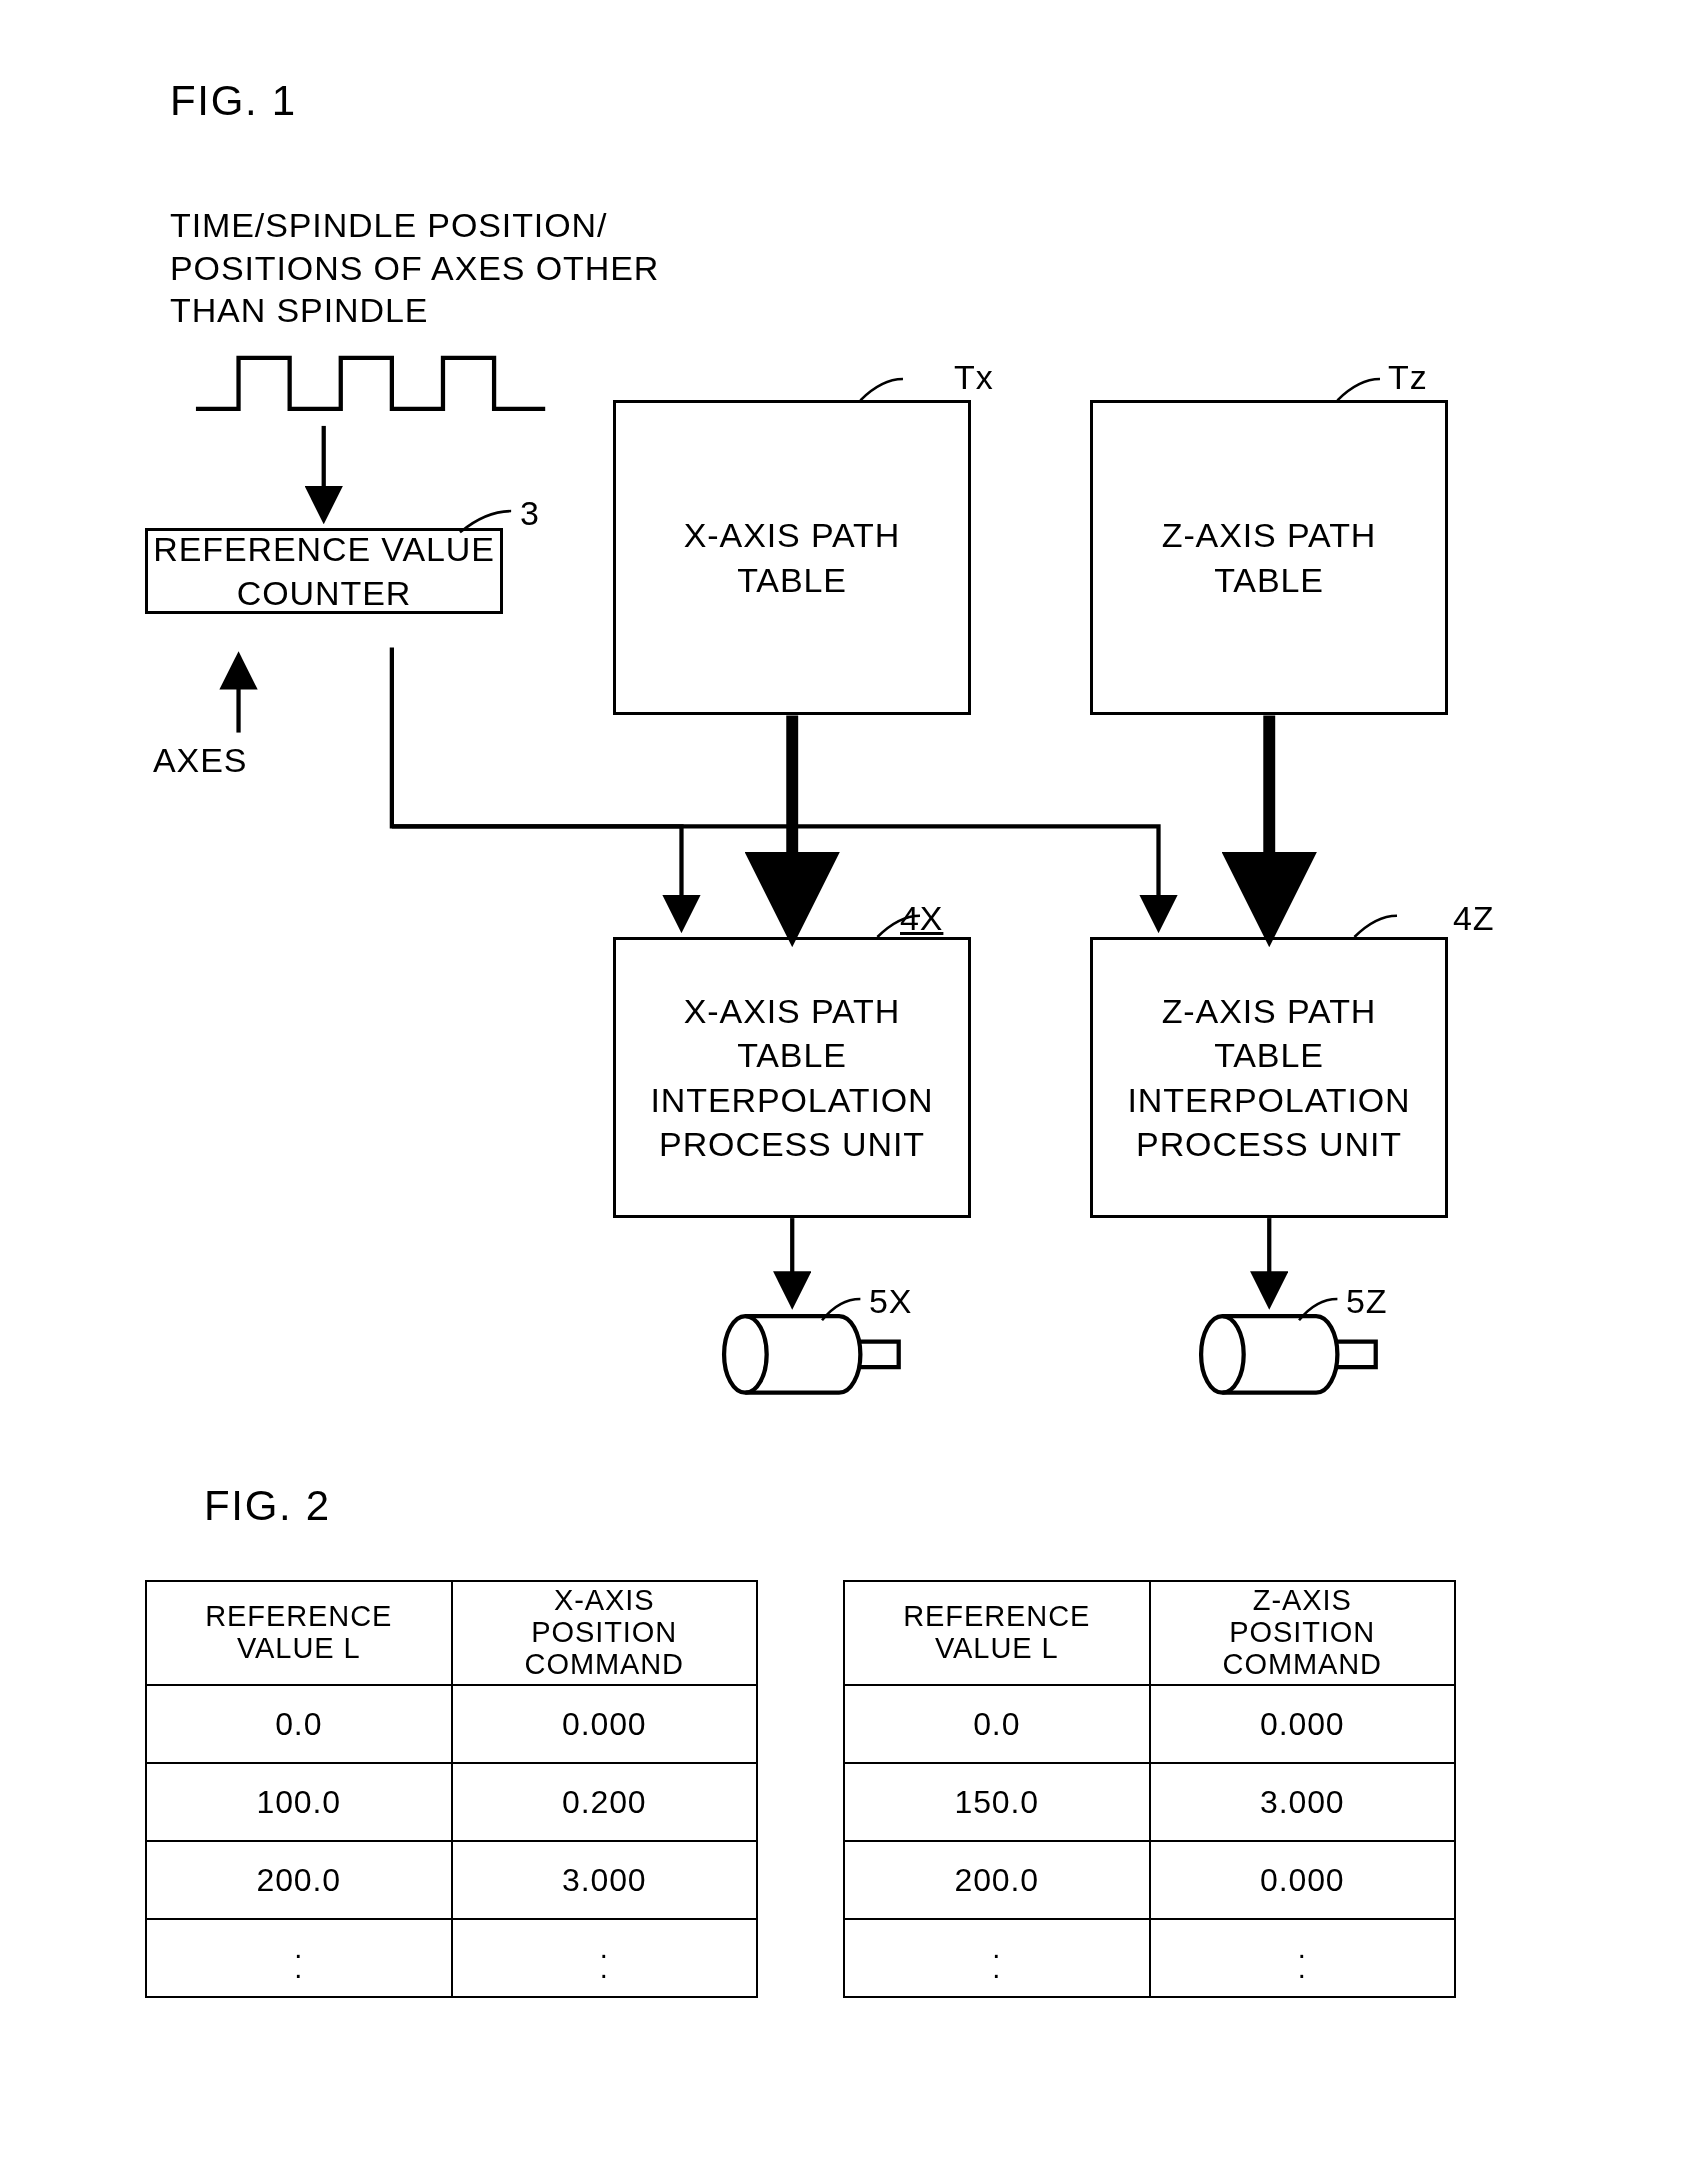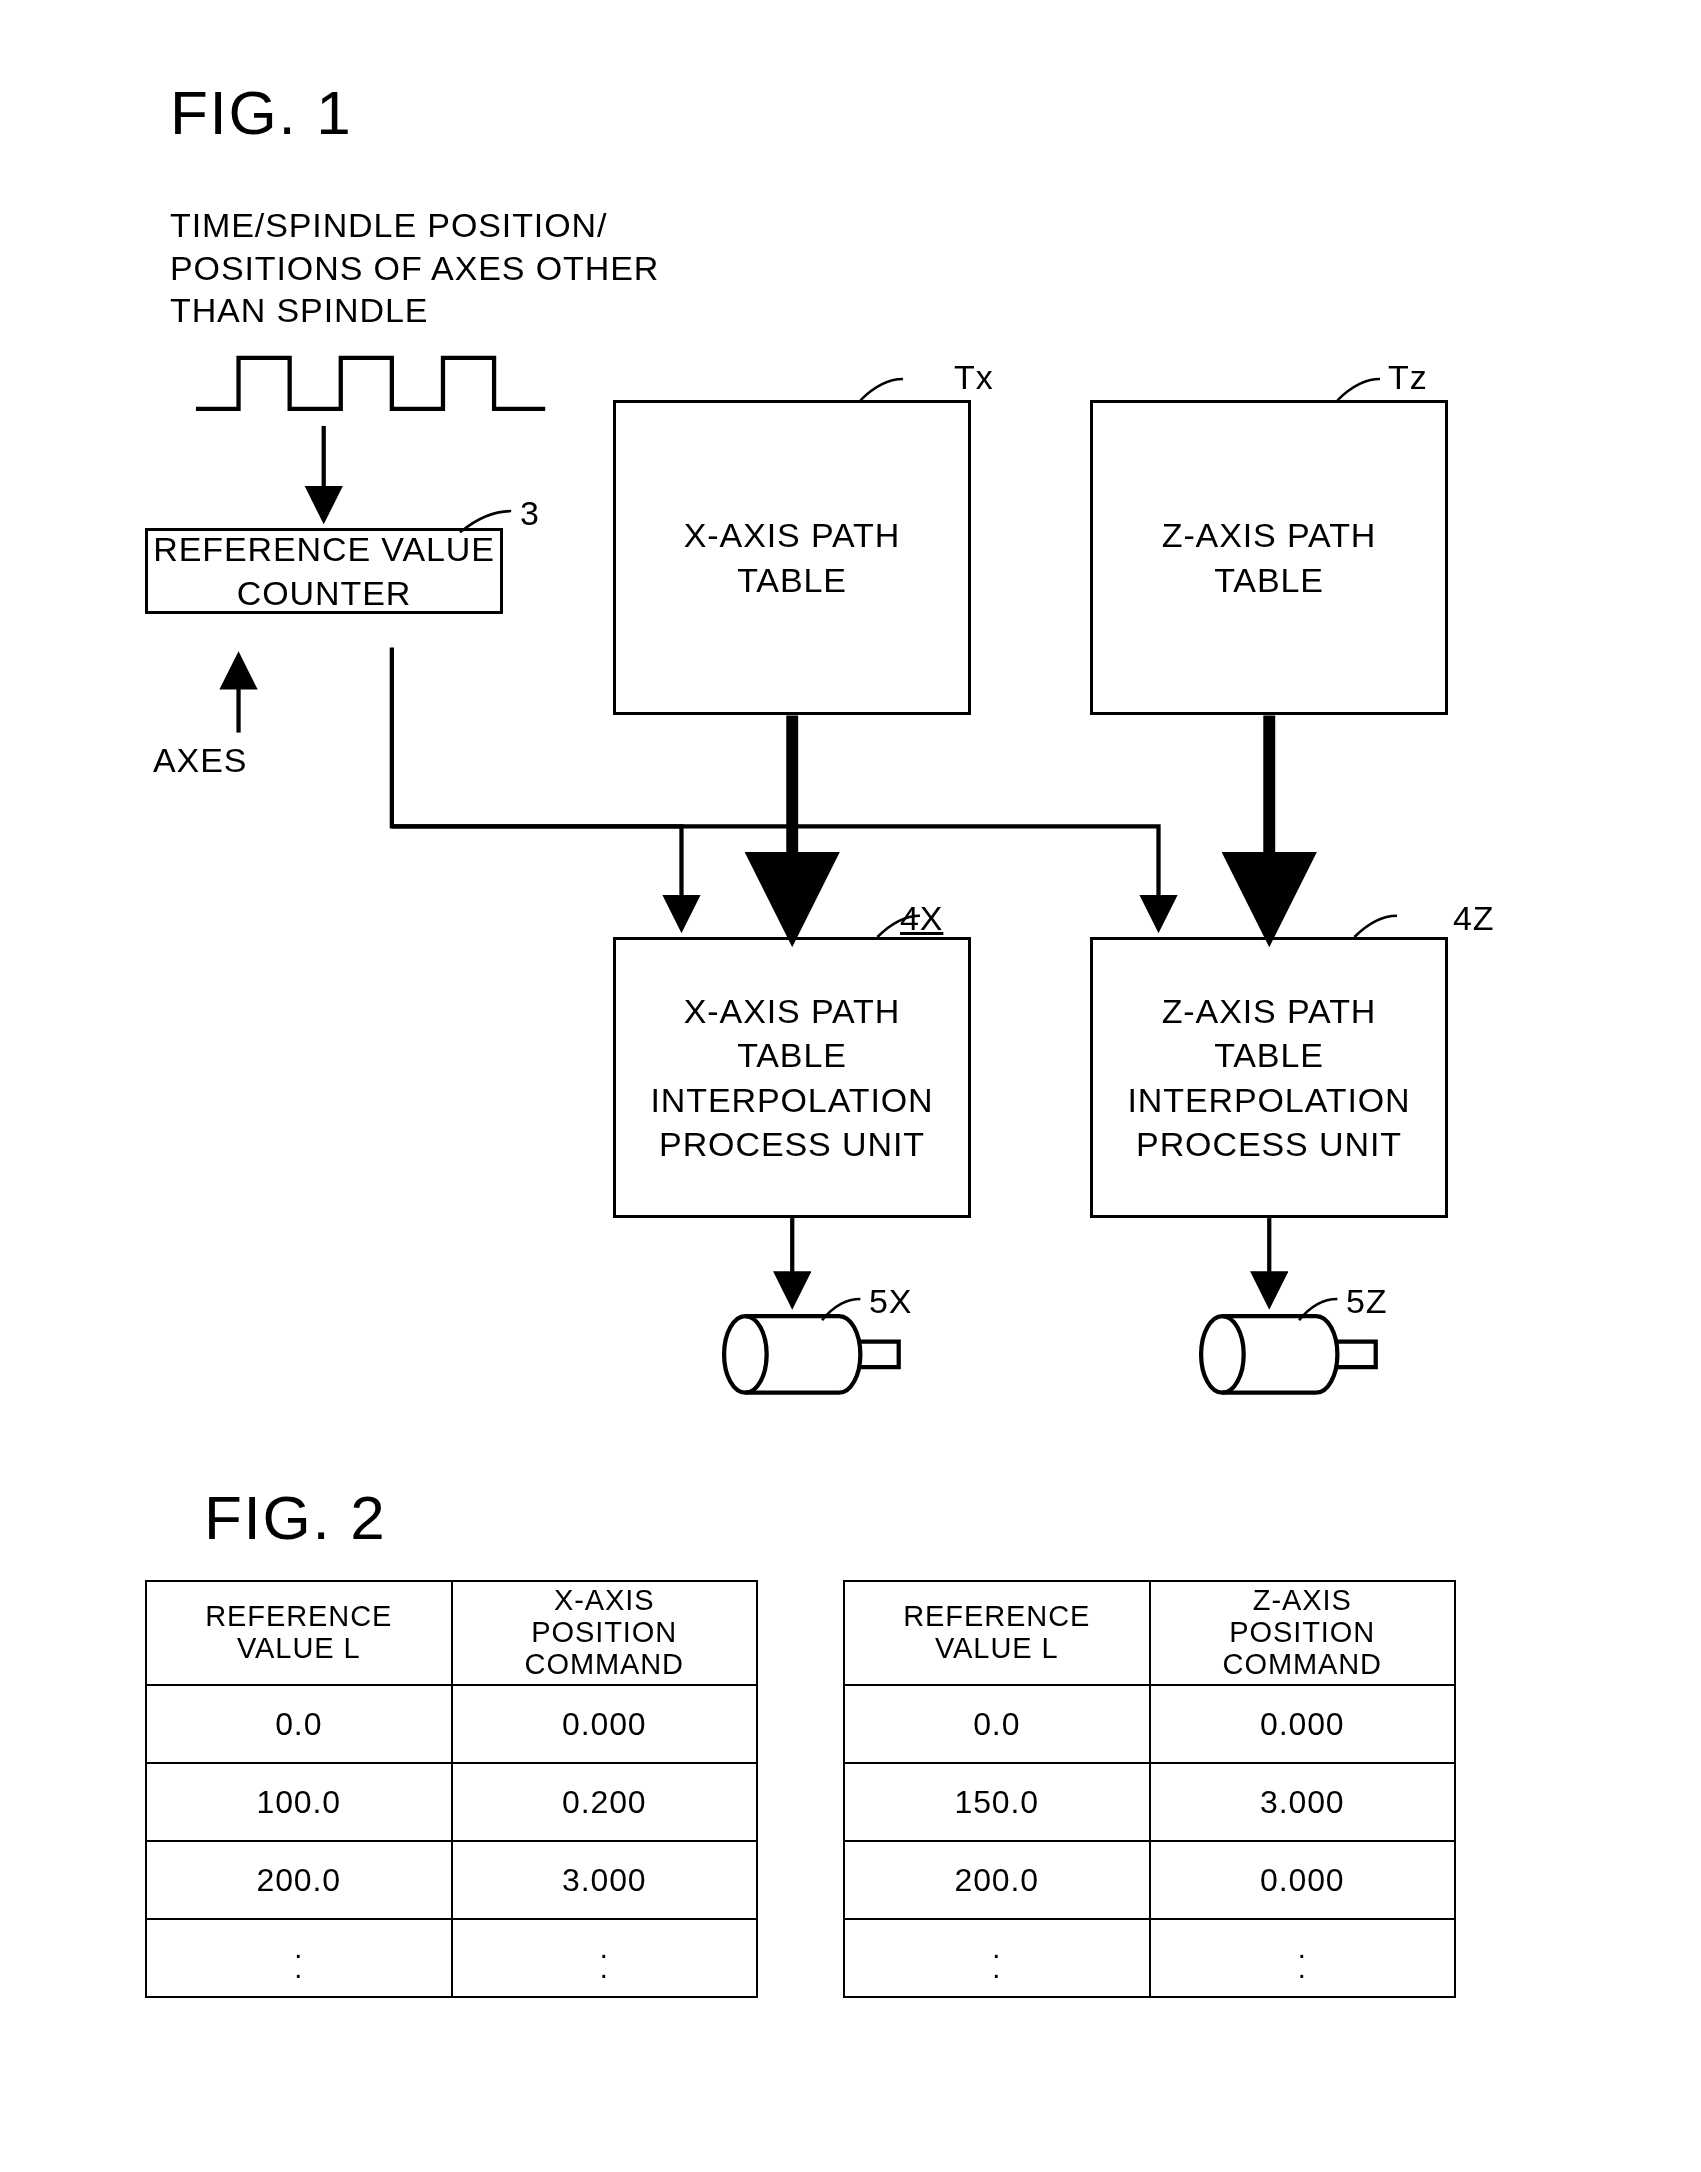--- a/index.html
+++ b/index.html
@@ -8,21 +8,21 @@
     padding: 0;
     background: #fff;
     font-family: Arial, Helvetica, sans-serif;
     color: #000;
     width: 1702px;
     height: 2173px;
     position: relative;
   }
   .fig-label {
     position: absolute;
-    font-size: 62px;
+    font-size: 42px;
     letter-spacing: 1.7px;
   }
   .box {
     position: absolute;
     border: 3.4px solid #000;
     background: #fff;
     display: flex;
     align-items: center;
     justify-content: center;
     text-align: center;

